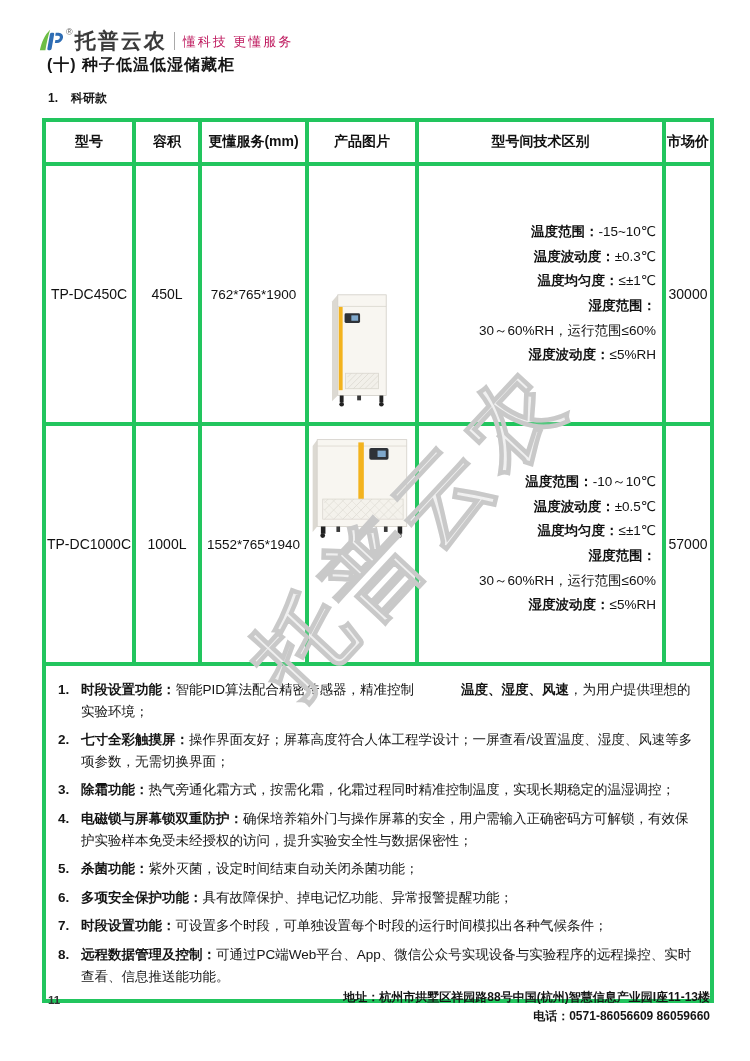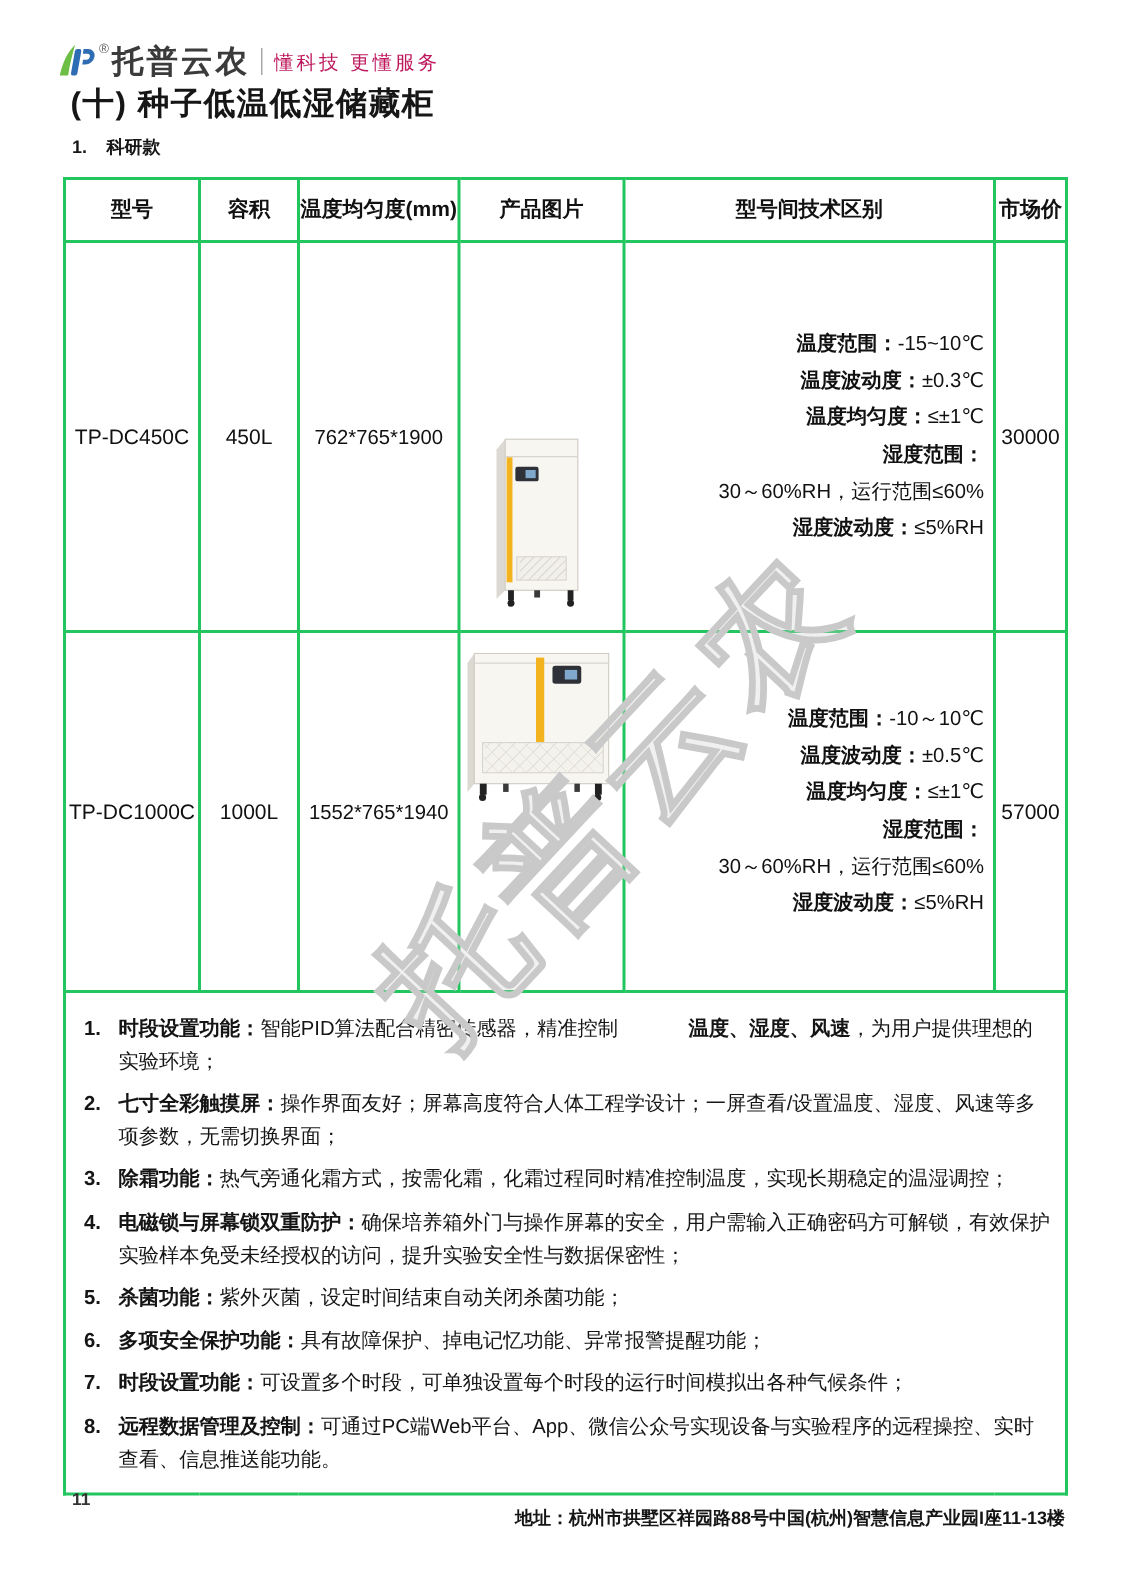--- a/index.html
+++ b/index.html
@@ -8,30 +8,30 @@
     font-family:"Liberation Sans","DejaVu Sans",sans-serif;color:#111;
     overflow:hidden;
   }
   
   .logo-row{position:absolute;left:36px;top:27px;display:flex;align-items:center;}
   .logo-mark{width:30px;height:26px;flex:0 0 auto;}
   .reg{font-size:9px;color:#666;align-self:flex-start;margin:0 2px 0 0;}
   .brand{font-size:21px;font-weight:bold;color:#3b3b3b;letter-spacing:2px;}
   .v-divider{width:1px;height:18px;background:#a9a9a9;margin:0 8px 0 7px;}
   .tagline{font-size:13px;color:#be185d;letter-spacing:2px;padding-top:2px;}
-  .page-title{position:absolute;left:47px;top:55px;font-size:21px;font-weight:bold;color:#161616;letter-spacing:1px;}
+  .page-title{position:absolute;left:47px;top:55px;font-size:16px;font-weight:bold;color:#161616;letter-spacing:1px;}
   .section{position:absolute;left:48px;top:90px;font-size:12px;font-weight:bold;color:#161616;}
   .section .snum{margin-right:13px;}
   
   table.product-table{
     position:absolute;left:42px;top:118px;width:668px;
     border-collapse:collapse;table-layout:fixed;background:transparent;
   }
   .product-table th,.product-table td{
-    border:2px solid #22c55e;padding:0;font-size:14px;text-align:center;
+    border:4px solid #22c55e;padding:0;font-size:14px;text-align:center;
     vertical-align:middle;color:#111;
   }
   .product-table th{height:40px;font-weight:bold;font-size:14px;}
   tr.prow1{height:260px;}
   tr.prow2{height:240px;}
   td.dims{font-size:13.5px;}
   td.tech{text-align:right;padding:10px 6px 10px 13px;}
   .spec-line{font-size:13.5px;line-height:1.82;white-space:nowrap;}
   .spec-label{font-weight:bold;}
   td.pimg1{vertical-align:bottom;padding-bottom:8px;}
@@ -44,21 +44,21 @@
   
   .watermark{
     position:absolute;left:188px;top:470px;width:444px;height:120px;
     text-align:center;font-size:94px;font-weight:bold;letter-spacing:8px;
     color:rgba(204,204,204,0.30);-webkit-text-stroke:1.6px #c9c9c9;
     transform:rotate(-47deg);pointer-events:none;z-index:6;white-space:nowrap;
     line-height:120px;
   }
   
   .footer-page{position:absolute;left:48px;top:994px;font-size:11.5px;font-weight:bold;color:#333;text-align:center;}
-  .footer-addr{position:absolute;right:40px;top:988px;text-align:right;font-size:12px;font-weight:bold;line-height:1.55;color:#151515;margin-top:15px;}
+  .footer-addr{position:absolute;right:40px;top:988px;text-align:right;font-size:12px;font-weight:bold;line-height:1.55;color:#151515;}
 </style>
 </head>
 <body>
 
 <div class="page">
 
   <div class="logo-row">
     <svg class="logo-mark" viewBox="0 0 32 28">
       <path d="M4 24 C6 15, 9 8, 15 2 C13 9, 11 17, 10 24 Z" fill="#6DBE45"></path>
       <g transform="translate(2,0) skewX(-10)">
@@ -84,21 +84,21 @@
         <col style="width:66px">
         <col style="width:107px">
       <col style="width:110px">
         <col style="width:247px">
         <col style="width:48px">
     </colgroup>
     <thead>
       <tr>
         <th>型号</th>
         <th>容积</th>
-        <th>温度均匀度(mm)</th>
+        <th>更懂服务(mm)</th>
         <th>产品图片</th>
         <th>型号间技术区别</th>
         <th>市场价</th>
       </tr>
     </thead>
     <tbody>
       <tr class="prow1">
         <td>TP-DC450C</td>
         <td>450L</td>
         <td class="dims">762*765*1900</td>
@@ -175,15 +175,16 @@
         </td>
       </tr>
     </tbody>
   </table>
 
   <div class="watermark">托普云农</div>
 
   <div class="footer-page">11</div>
   <div class="footer-addr">
     <div>地址：杭州市拱墅区祥园路88号中国(杭州)智慧信息产业园I座11-13楼</div>
+    <div>电话：0571-86056609 86059660</div>
   </div>
 
 </div>
 
 </body></html>

